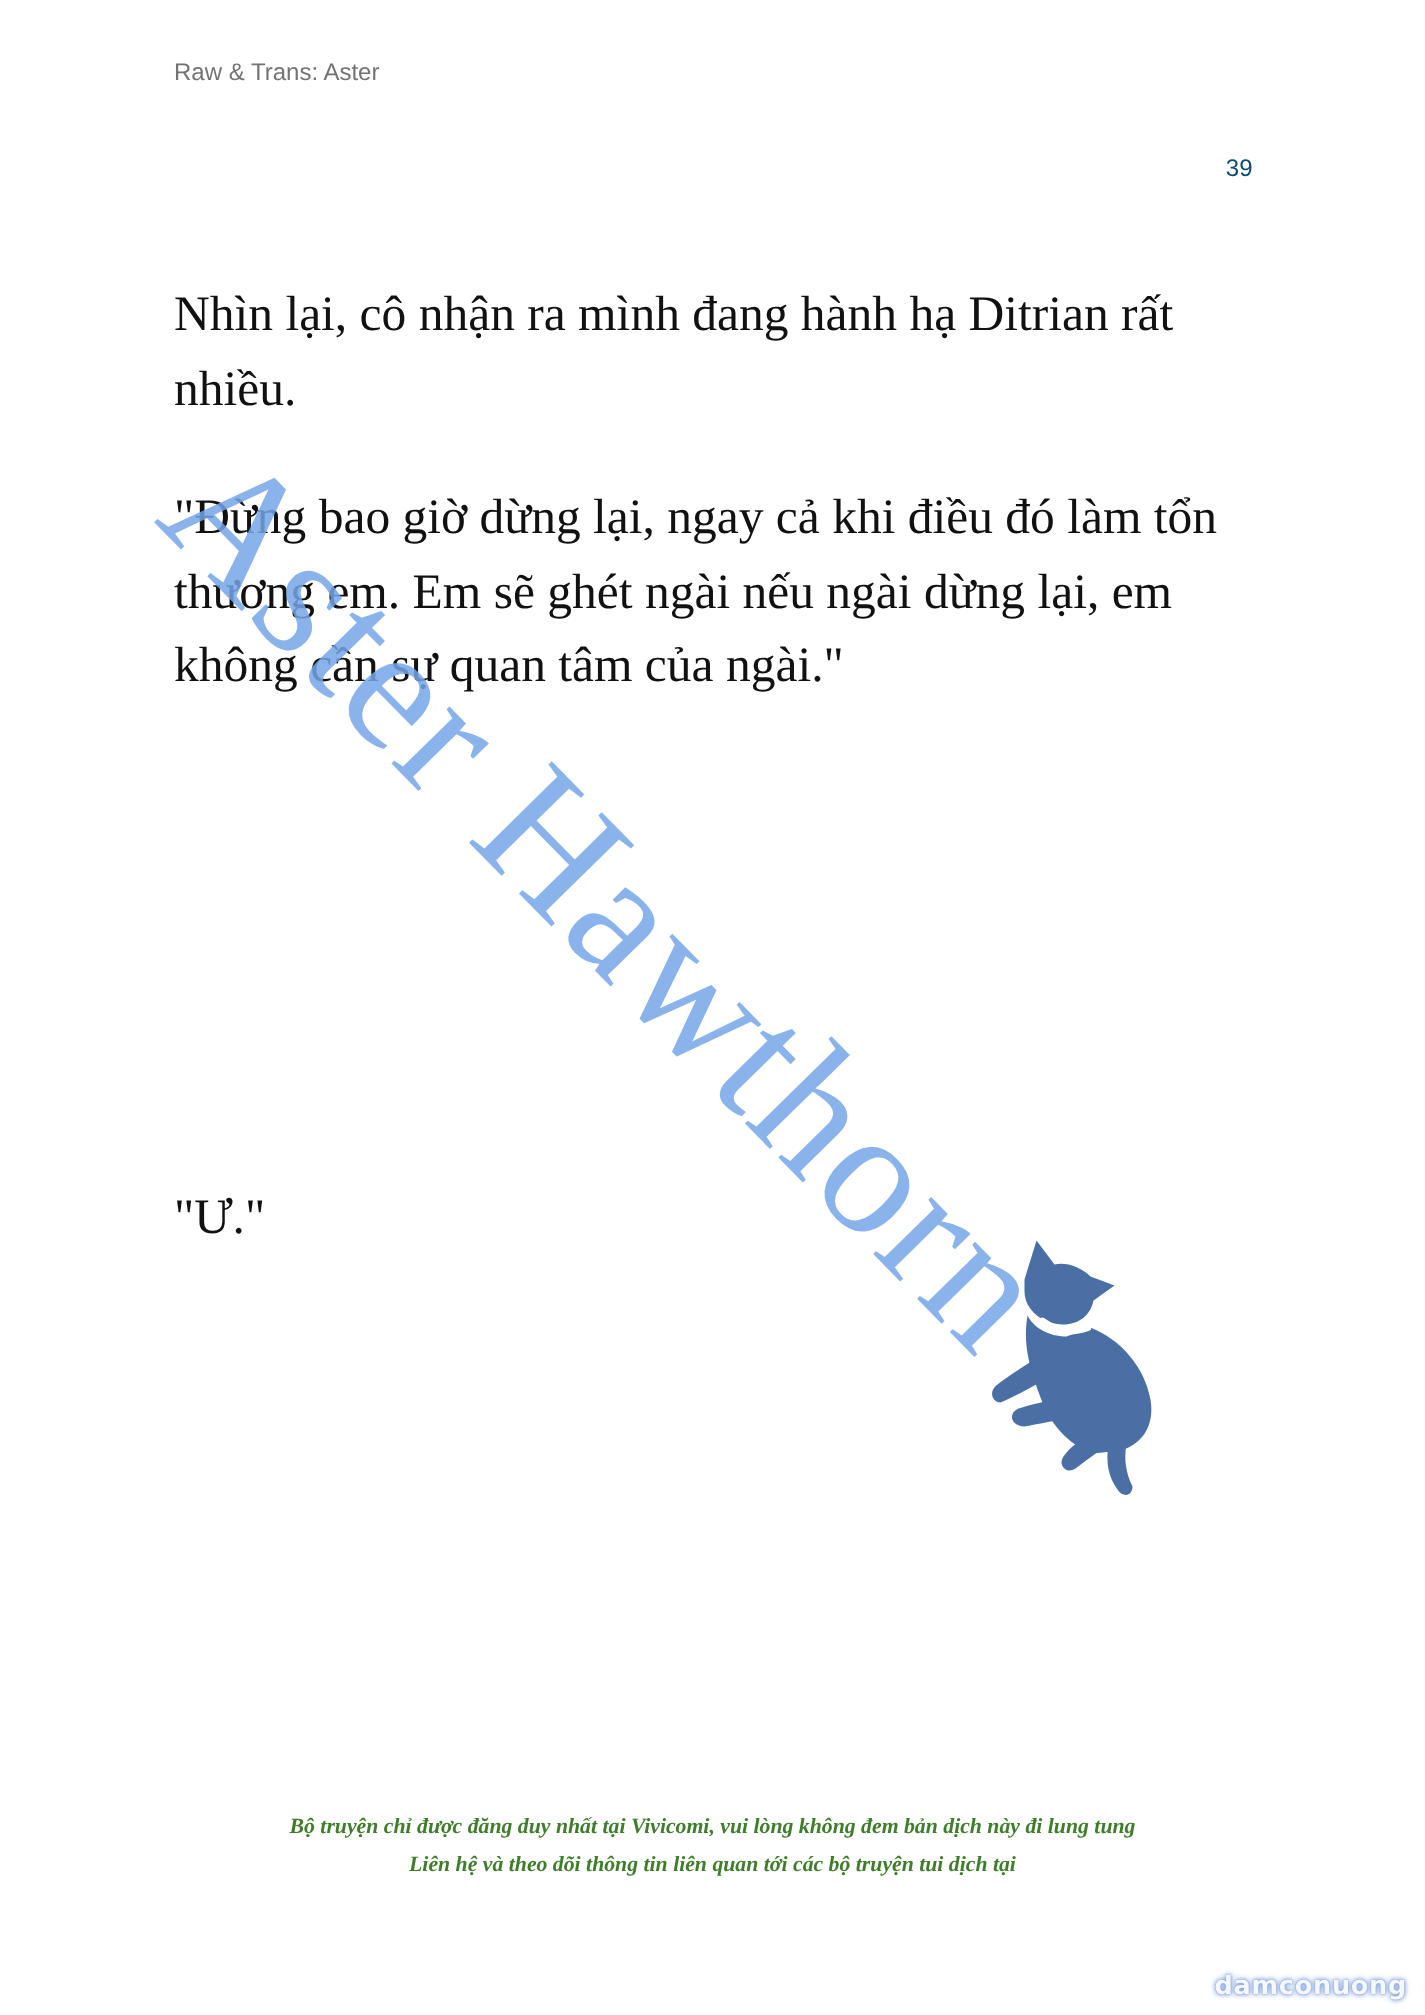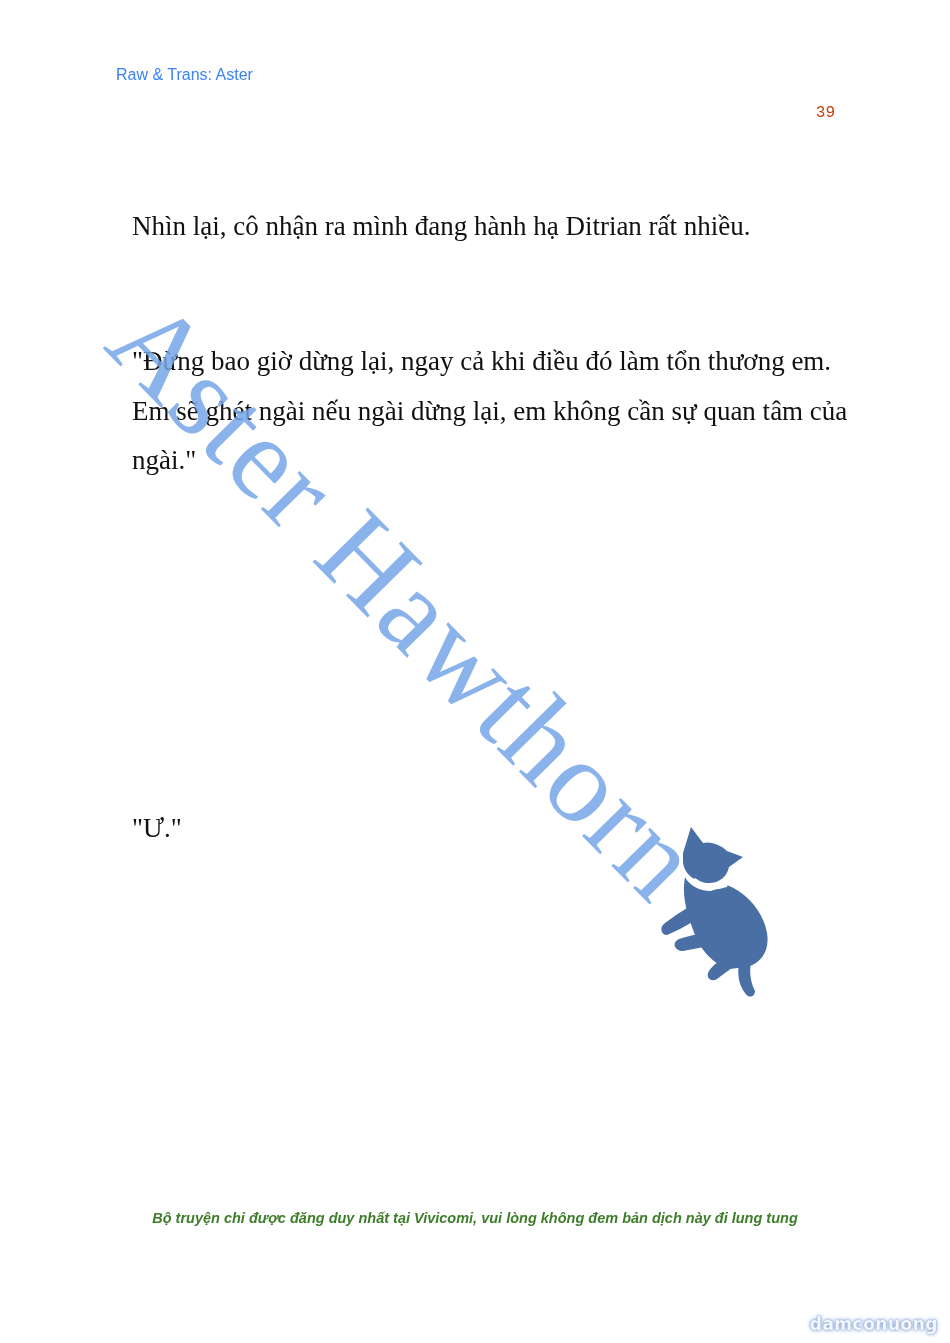--- a/index.html
+++ b/index.html
@@ -16,42 +16,42 @@
     .page {
       position: absolute;
       left: 0; top: 0;
       width: 950px;
       height: 1343px;
       background: #ffffff;
     }
     .header-credit {
       position: absolute;
       left: 116px;
-      top: 66px;
+      top: 40px;
       font-family: "Liberation Sans", sans-serif;
       font-size: 16px;
-      color: #3b82f6;
+      color: #737373;
     }
     .page-number {
       position: absolute;
       right: 115px;
       top: 104px;
-      font-family: Liberation Mono, monospace;
+      font-family: Liberation Sans, sans-serif;
       font-size: 16px;
-      color: #c2410c;
+      color: #0c4a6e;
     }
     .body-text {
       position: absolute;
       left: 116px;
       width: 720px;
       font-family: "Liberation Serif", serif;
-      font-size: 27px;
+      font-size: 33px;
       line-height: 49.5px;
       color: #111111;
-      margin: 16px;
+      margin: 0;
       z-index: 2;
     }
     .p1 { top: 186px; }
     .p2 { top: 321px; }
     .p3 { top: 554px; }
     .p4 { top: 788px; }
     .p5 { top: 922px; }
     .p6 { top: 1056px; }
 
     .watermark {
@@ -74,21 +74,21 @@
       width: 125px;
       height: 185px;
       z-index: 4;
     }
     .footer-notes {
       position: absolute;
       left: 0;
       top: 1206px;
       width: 950px;
       text-align: center;
-      font-family: Liberation Sans, sans-serif;
+      font-family: Liberation Serif, serif;
       font-style: italic;
       font-weight: bold;
       font-size: 14.5px;
       line-height: 25px;
       color: #3e7d2a;
     }
     .footer-notes div { margin: 0; }
     .logo-vcomycs {
       position: absolute;
       left: 16px;
@@ -141,16 +141,17 @@
       <path d="M74 140 C66 144 58 150 54 156 C50 162 56 168 62 164 C70 158 78 152 84 148 Z"></path>
 
       <path d="M84 148 C82 160 84 170 90 178 C94 184 100 182 100 176 C96 168 94 158 96 148 Z"></path>
     </g>
 
     <path d="M40 66 C48 72 58 74 70 70" stroke="#ffffff" stroke-width="5" fill="none" stroke-linecap="round"></path>
   </svg>
 
   <div class="footer-notes">
     <div>Bộ truyện chỉ được đăng duy nhất tại Vivicomi, vui lòng không đem bản dịch này đi lung tung</div>
+    <div>Liên hệ và theo dõi thông tin liên quan tới các bộ truyện tui dịch tại</div>
   </div>
 
   <div class="logo-damconuong">damconuong</div>
 </div>
 
 </body></html>

